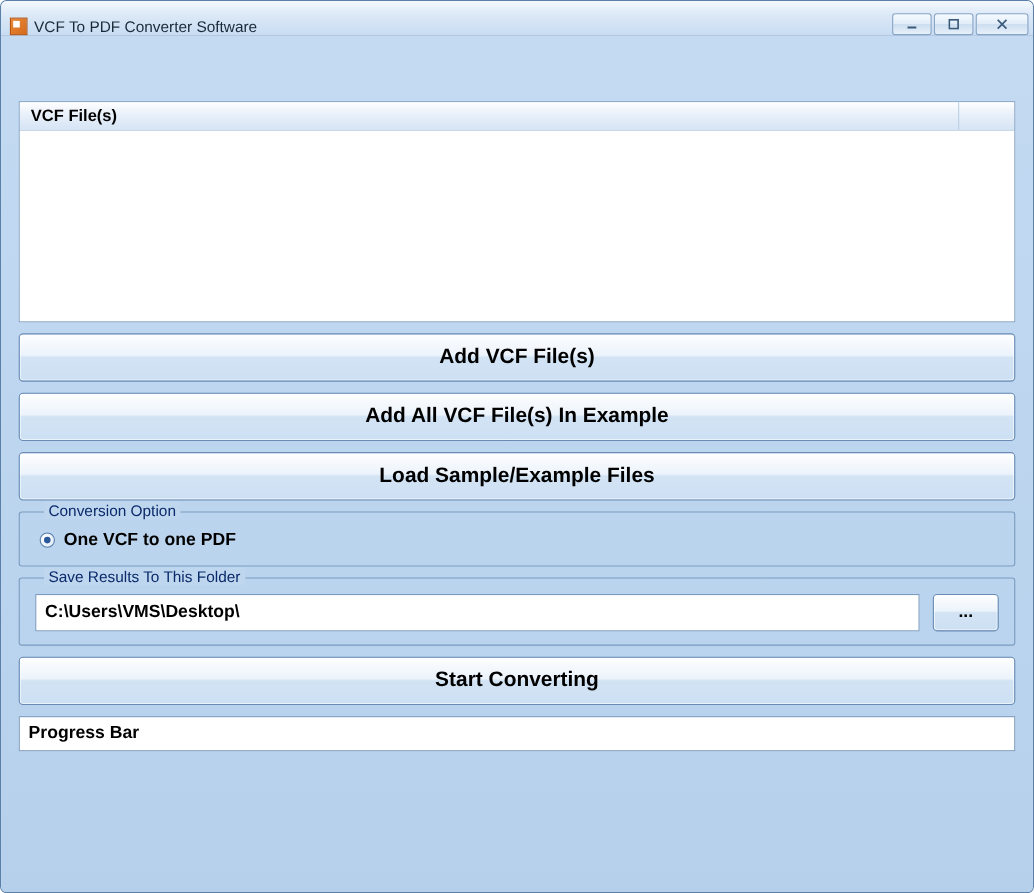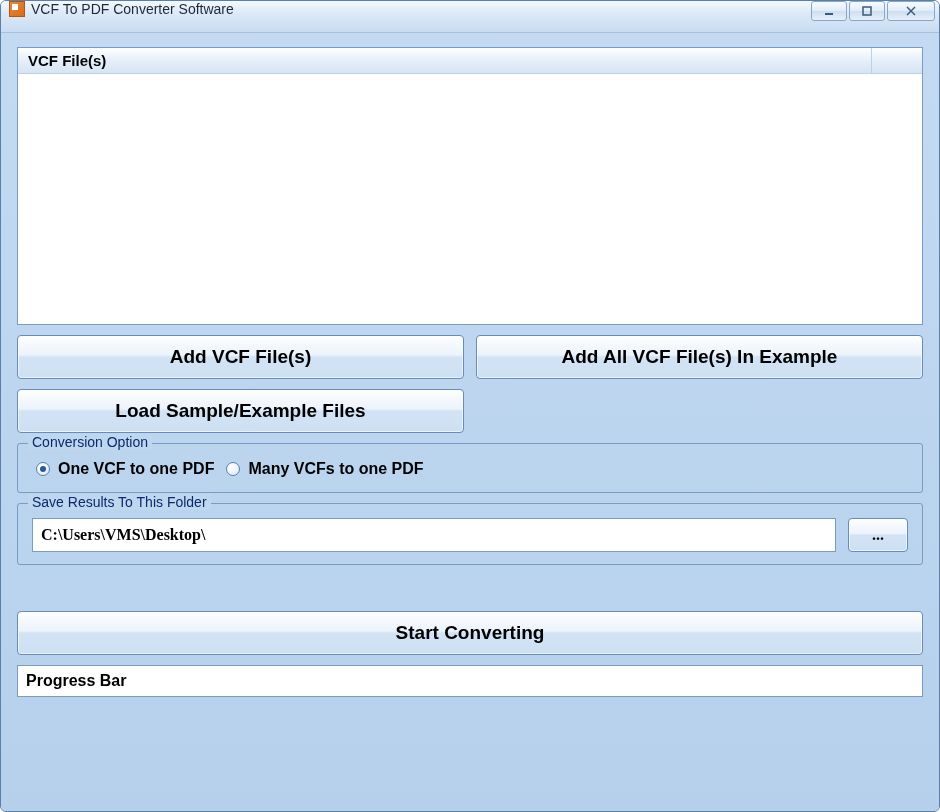--- a/index.html
+++ b/index.html
@@ -20,21 +20,21 @@
     border: 1px solid #5a7fa8;
     border-radius: 6px;
     overflow: hidden;
     display: flex;
     flex-direction: column;
   }
   .titlebar {
     height: 32px;
     background: linear-gradient(to bottom, #f4f8fd 0%, #dce9f7 40%, #c8dcf2 100%);
     display: flex;
-    align-items: flex-start;
+    align-items: flex-end;
     padding: 0 4px 0 8px;
     border-bottom: 1px solid #a8c0dc;
   }
   .titlebar-icon {
     width: 16px;
     height: 16px;
     margin-right: 6px;
     background: linear-gradient(135deg, #e88a3a 0%, #d66a1a 100%);
     border: 1px solid #b55510;
     position: relative;
@@ -76,23 +76,24 @@
     flex: 1;
     padding: 14px 16px 14px 16px;
     background: linear-gradient(to bottom, #c3daf2 0%, #b6d0ec 100%);
     display: flex;
     flex-direction: column;
     gap: 10px;
   }
   .list-frame {
     border: 1px solid #7a9cc0;
     background: #ffffff;
-    height: 278px;
+    height: 201px;
     display: flex;
     flex-direction: column;
+    margin-top: 45px;
   }
   .list-header {
     background: linear-gradient(to bottom, #fefeff 0%, #e8f0fa 45%, #d6e4f4 100%);
     border-bottom: 1px solid #bcd0e6;
     height: 26px;
     display: flex;
     align-items: center;
   }
   .list-header-col {
     padding: 0 10px;
@@ -108,21 +109,21 @@
   .list-header-spacer {
     width: 50px;
     height: 100%;
   }
   .list-body {
     flex: 1;
     background: #fff;
   }
   .btn-grid {
     display: grid;
-    grid-template-columns: 1fr 1fr;
+    grid-template-columns: 1fr;
     gap: 10px 12px;
   }
   .big-btn {
     height: 44px;
     border: 1px solid #6a8cb4;
     border-radius: 4px;
     background: linear-gradient(to bottom, #fdfeff 0%, #ecf3fb 45%, #d2e3f4 50%, #cde0f3 100%);
     font-weight: bold;
     font-size: 19px;
     color: #000;
@@ -135,21 +136,21 @@
   .fieldset {
     border: 1px solid #7a9cc0;
     border-radius: 3px;
     padding: 8px 14px 12px 14px;
     position: relative;
     background: transparent;
   }
   .fieldset-legend {
     position: absolute;
     top: -10px;
-    left: 10px;
+    left: 22px;
     background: #bfd6ef;
     padding: 0 4px;
     color: #0a2a6a;
     font-size: 14px;
   }
   .radio-group {
     display: flex;
     flex-direction: row;
     gap: 12px;
     padding: 8px 4px 2px 4px;
@@ -178,21 +179,20 @@
     width: 6px;
     height: 6px;
     border-radius: 50%;
     background: #2a5a9a;
   }
   .folder-row {
     display: flex;
     gap: 12px;
     align-items: center;
     padding-top: 6px;
-    font-family: Liberation Serif, serif;
   }
   .text-input {
     flex: 1;
     height: 34px;
     border: 1px solid #7a9cc0;
     background: #fff;
     padding: 0 8px;
     font-size: 16px;
     font-weight: bold;
     font-family: inherit;
@@ -217,21 +217,20 @@
     border: 1px solid #6a8cb4;
     border-radius: 4px;
     background: linear-gradient(to bottom, #fdfeff 0%, #ecf3fb 45%, #d2e3f4 50%, #cde0f3 100%);
     font-weight: bold;
     font-size: 19px;
     display: flex;
     align-items: center;
     justify-content: center;
     cursor: pointer;
     box-shadow: inset 0 0 0 1px rgba(255,255,255,0.6);
-    margin-top: 36px;
   }
   .progress-frame {
     border: 1px solid #7a9cc0;
     background: #fff;
     height: 32px;
     display: flex;
     align-items: center;
     padding: 0 8px;
     font-size: 16px;
     font-weight: bold;
@@ -281,24 +280,20 @@
       <div class="big-btn">Load Sample/Example Files</div>
     </div>
 
     <div class="fieldset">
       <div class="fieldset-legend">Conversion Option</div>
       <div class="radio-group">
         <label class="radio-row">
           <span class="radio-dot inner"></span>
           <span>One VCF to one PDF</span>
         </label>
-        <label class="radio-row">
-          <span class="radio-dot"></span>
-          <span>Many VCFs to one PDF</span>
-        </label>
       </div>
     </div>
 
     <div class="fieldset">
       <div class="fieldset-legend">Save Results To This Folder</div>
       <div class="folder-row">
         <input class="text-input" type="text" value="C:\Users\VMS\Desktop\" style="">
         <div class="browse-btn">...</div>
       </div>
     </div>

